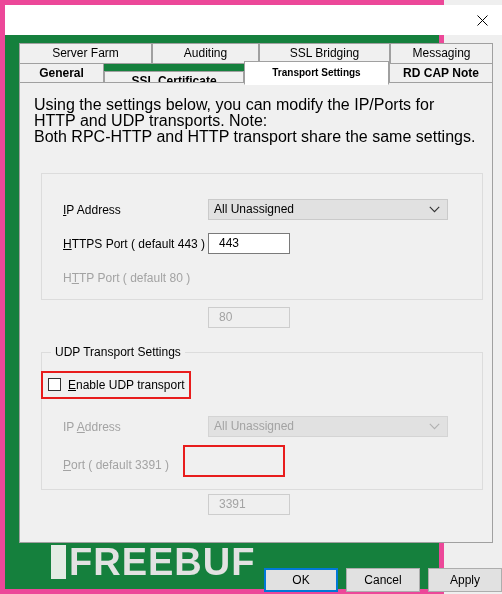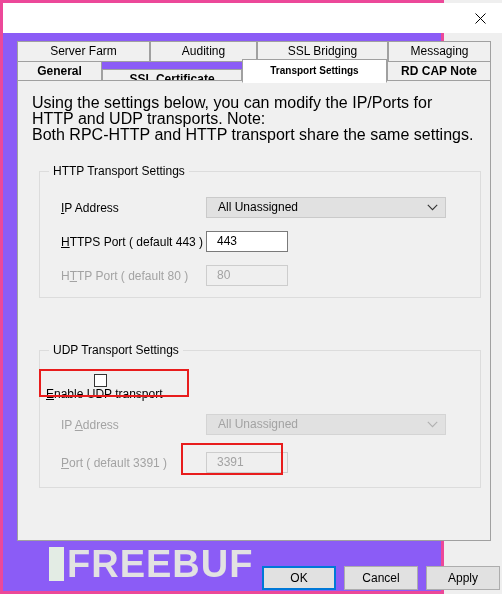--- a/index.html
+++ b/index.html
@@ -17,22 +17,22 @@
     overflow: hidden;
     position: relative;
   }
 
   
   #window {
     position: absolute;
     left: 0; top: 0;
     width: 444px;
     height: 594px;
-    background: #8b5cf6;
-    border: 3px solid #ec4899;
+    background: #15803d;
+    border: 5px solid #ec4899;
     box-sizing: border-box;
   }
 
   
   #titlebar {
     position: absolute;
     left: 0; top: 0;
     width: 500px;
     height: 30px;
     background: #ffffff;
@@ -150,21 +150,21 @@
 
   .combo {
     position: absolute;
     box-sizing: border-box;
     height: 21px;
     background: #e1e1e1;
     border: 1px solid #cacaca;
     font-size: 12px;
     color: #000;
     line-height: 19px;
-    padding-left: 11px;
+    padding-left: 5px;
     cursor: default;
     white-space: nowrap;
     overflow: hidden;
   }
   .combo.disabled { color: #a3a3a3; background: #e1e1e1; border-color: #d4d4d4; }
   .combo .chev {
     position: absolute;
     right: 7px;
     top: 0;
     height: 19px;
@@ -182,32 +182,32 @@
     color: #000;
     line-height: 19px;
     padding-left: 10px;
     white-space: nowrap;
     overflow: hidden;
   }
   .textbox.disabled {
     background: #efefef;
     border: 1px solid #cdcdcd;
     color: #a3a3a3;
+    margin-top: 40px;
   }
 
   
   #udp-check-row {
     position: absolute;
     left: 43px;
     top: 371px;
     height: 17px;
     display: flex;
     align-items: center;
     cursor: default;
-    flex-direction: column;
   }
   #udp-checkbox {
     width: 13px;
     height: 13px;
     box-sizing: border-box;
     border: 1px solid #333333;
     background: #ffffff;
     margin-right: 7px;
     flex: 0 0 auto;
   }
@@ -309,21 +309,20 @@
   </div>
 
   <div id="tabpage">
 
     <div id="description">
       <div>Using the settings below, you can modify the IP/Ports for HTTP and UDP transports. Note:</div>
       <div>Both RPC-HTTP and HTTP transport share the same settings.</div>
     </div>
 
     <div class="groupbox" id="http-group">
-      <span class="group-label">HTTP Transport Settings</span>
 
       <span class="field-label" style="left:21px; top:29px;"><u>I</u><span>P Address</span></span>
       <div class="combo" style="left:166px; top:25px; width:240px;">
         <span>All Unassigned</span>
         <span class="chev">
           <svg width="11" height="7" viewBox="0 0 11 7">
               <polyline points="0.8,0.8 5.5,5.6 10.2,0.8" fill="none" stroke="#333" stroke-width="1.1"></polyline>
             </svg>
         </span>
       </div>

